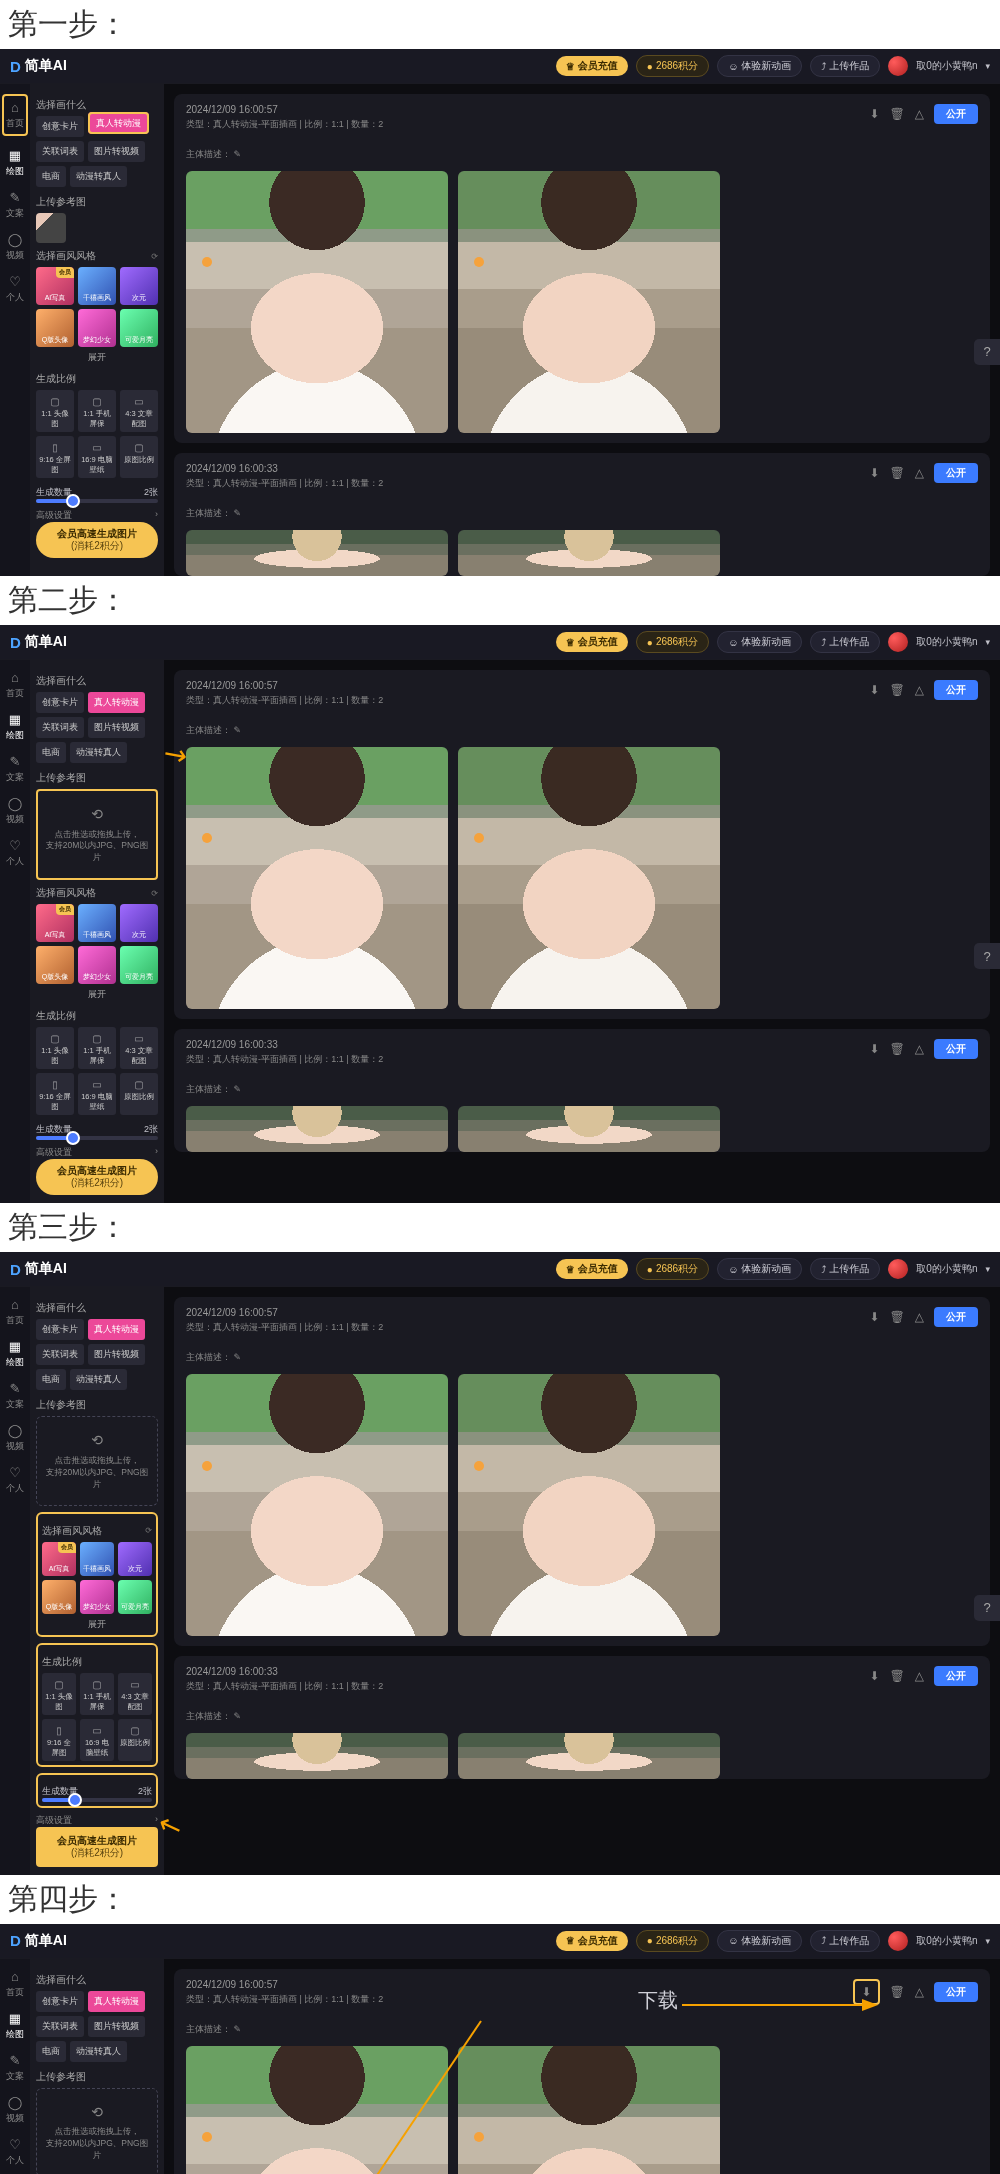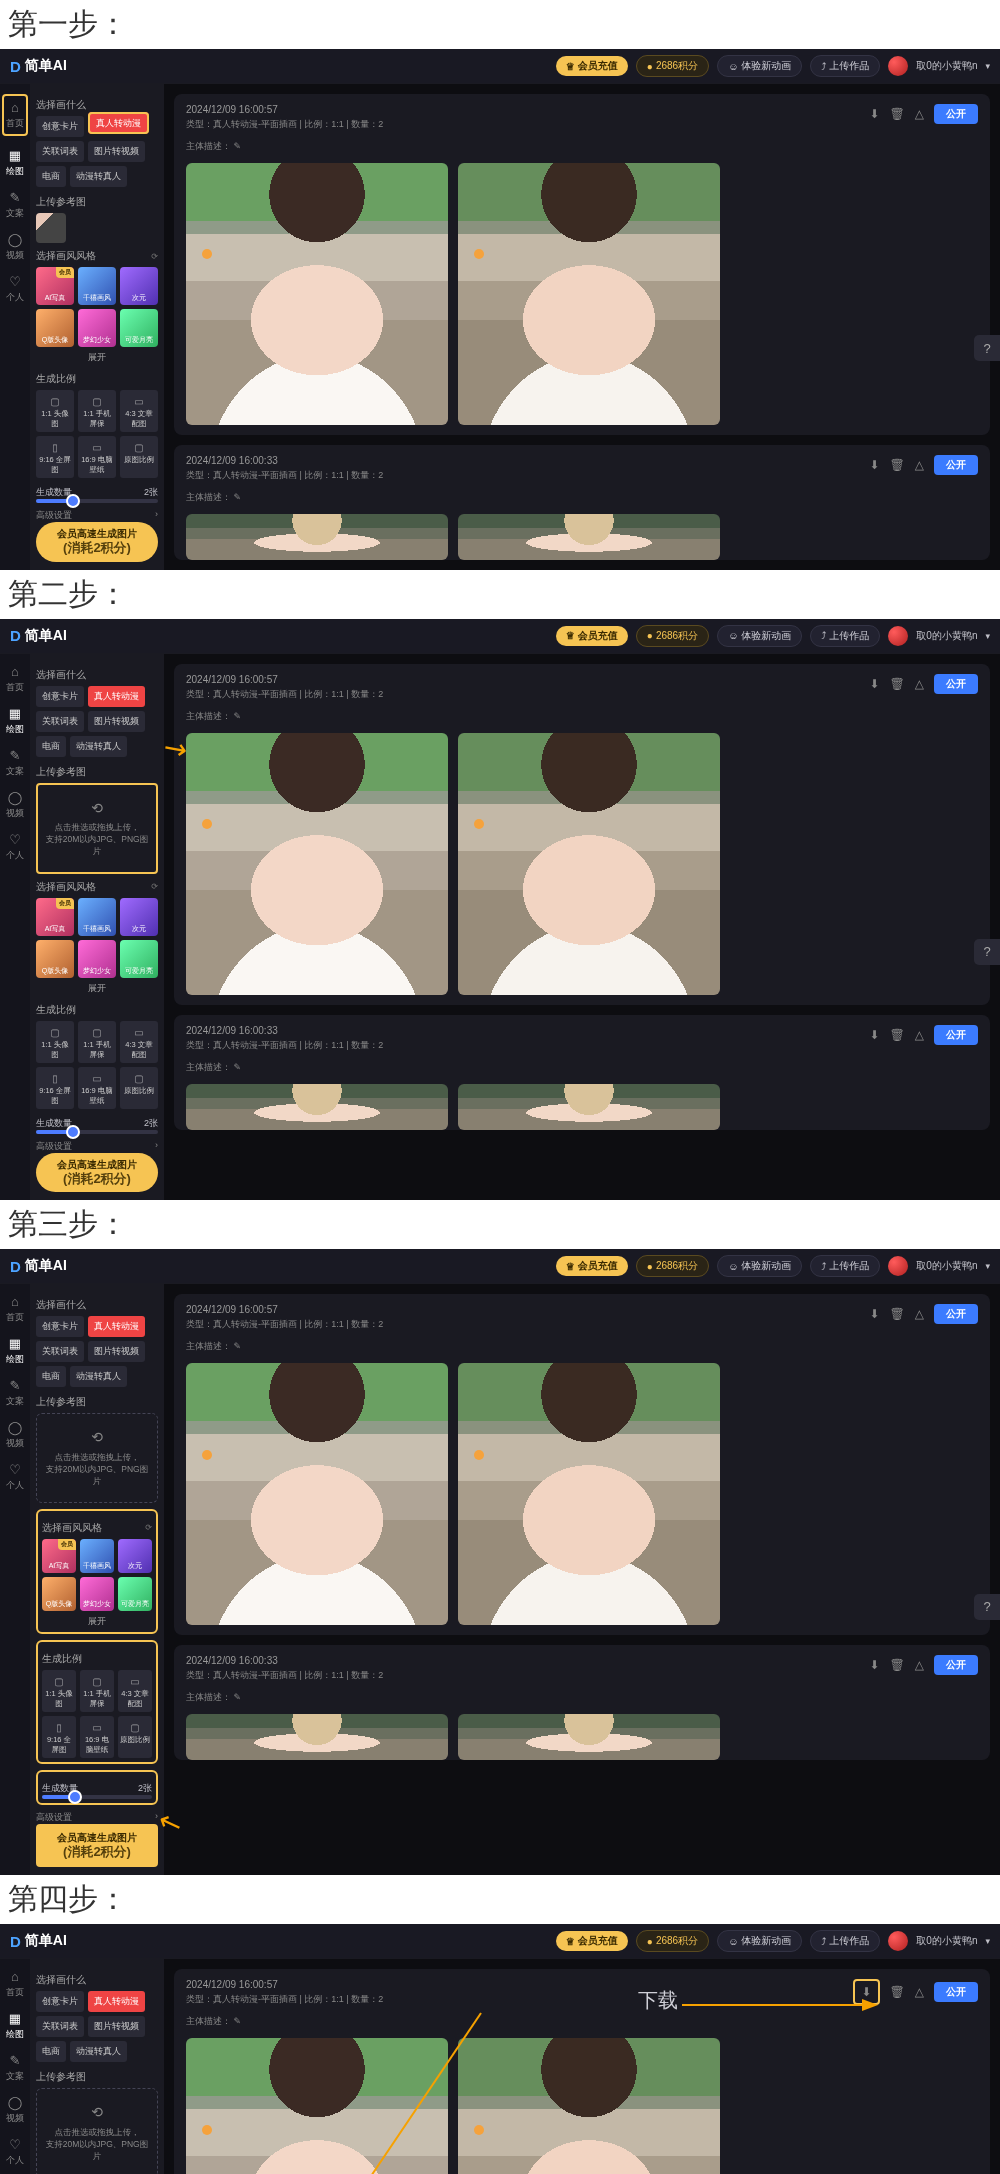--- a/index.html
+++ b/index.html
@@ -17,46 +17,46 @@
   .avatar { width: 20px; height: 20px; border-radius: 50%; background: radial-gradient(circle at 30% 30%, #ff5b5b, #b02020); flex-shrink: 0; }
   .body { display: flex; }
   .rail { width: 30px; background: #14141c; display: flex; flex-direction: column; align-items: center; padding-top: 10px; gap: 12px; font-size: 9px; color: #888; }
   .rail-item { display: flex; flex-direction: column; align-items: center; gap: 2px; cursor: pointer; }
   .rail-item .ico { font-size: 13px; }
   .rail-item.active { color: #fff; }
   .sidebar { width: 134px; background: #1a1a22; padding: 8px 6px; }
   .sec-title { font-size: 10px; color: #aaa; margin: 6px 0 4px; display: flex; align-items: center; gap: 4px; }
   .tabs { display: flex; flex-wrap: wrap; gap: 4px; }
   .tab { background: #2a2a36; color: #ccc; font-size: 9px; padding: 4px 6px; border-radius: 3px; white-space: nowrap; }
-  .tab.active { background: #ef4444; color: #fff; }
+  .tab.active { background: #ec4899; color: #fff; }
   .upload-box { border: 1px dashed #444455; border-radius: 6px; padding: 14px 6px; text-align: center; font-size: 8.5px; color: #888; margin: 4px 0 6px; line-height: 1.4; }
   .upload-box .uico { font-size: 14px; display: block; margin-bottom: 4px; }
   .thumb-small { width: 30px; height: 30px; border-radius: 4px; margin: 4px 0; background: linear-gradient(135deg,#e8c8b8 30%,#444 30%); }
   .styles { display: grid; grid-template-columns: repeat(3, 1fr); gap: 4px; margin-top: 4px; }
   .style-item { position: relative; aspect-ratio: 1; border-radius: 4px; overflow: hidden; display: flex; align-items: flex-end; justify-content: center; font-size: 7px; color: #fff; padding-bottom: 2px; }
   .badge-vip { position: absolute; top: 0; right: 0; background: #f6c453; color: #3a2a00; font-size: 6px; padding: 1px 3px; border-radius: 0 4px 0 4px; font-weight: 700; }
   .expand { text-align: center; font-size: 9px; color: #aaa; margin-top: 4px; }
   .section { margin-top: 8px; }
   .ratios { display: grid; grid-template-columns: repeat(3, 1fr); gap: 4px; margin-top: 4px; }
   .ratio { background: #2a2a36; border-radius: 3px; padding: 6px 2px 3px; text-align: center; font-size: 7.5px; color: #ccc; }
   .ratio .r-ico { display: block; margin: 0 auto 2px; opacity: 0.7; font-size: 10px; }
   .slider-row { display: flex; align-items: center; gap: 4px; margin-top: 6px; font-size: 9px; }
   .slider { flex: 1; height: 4px; background: #333344; border-radius: 999px; position: relative; }
   .slider::before { content: ""; position: absolute; left: 0; top: 0; bottom: 0; width: 30%; background: #4d7cff; border-radius: 999px; }
   .slider::after { content: ""; position: absolute; left: 30%; top: 50%; width: 10px; height: 10px; background: #4d7cff; border: 2px solid #fff; border-radius: 50%; transform: translate(-50%,-50%); }
   .adv { display: flex; justify-content: space-between; font-size: 9px; color: #888; margin-top: 6px; }
   .gen-btn { margin-top: 0; background: #f6c453; color: #3a2a00; border-radius: 999px; padding: 6px 4px; text-align: center; font-size: 10px; font-weight: 700; line-height: 1.2; }
-  .gen-btn .sub { font-size: 13px; font-weight: 700; display: block; opacity: 0.85; }
+  .gen-btn .sub { font-size: 10px; font-weight: 400; display: block; opacity: 0.85; }
   .main { flex: 1; padding: 10px 10px 0 10px; display: flex; flex-direction: column; gap: 10px; }
   .card { background: #1a1a22; border-radius: 8px; padding: 10px 12px; }
   .card-head { display: flex; align-items: flex-start; gap: 24px; position: relative; }
   .meta { flex: 1; min-width: 0; }
   .meta-line1 { font-size: 10px; color: #999; }
   .meta-line2 { font-size: 9px; color: #888; margin-top: 3px; }
-  .meta-line3 { font-size: 9px; color: #888; margin-top: 9px; }
+  .meta-line3 { font-size: 9px; color: #888; margin-top: 17px; }
   .actions { display: flex; align-items: center; gap: 10px; }
   .icon-btn { color: #888; font-size: 12px; cursor: pointer; }
   .pub { background: #3b7bff; color: #fff; font-size: 10px; padding: 3px 12px; border-radius: 4px; font-weight: 600; }
   .imgs { display: flex; gap: 10px; margin-top: 10px; }
   .gen-img { flex: 1; max-width: 262px; aspect-ratio: 1; border-radius: 6px; position: relative; overflow: hidden; }
   .girl-bg { position: absolute; inset: 0; background:
     radial-gradient(circle at 50% 12%, #3b2a24 0 18%, transparent 18%),
     radial-gradient(ellipse 60% 50% at 50% 60%, #f3d7c7 0 42%, transparent 42%),
     radial-gradient(ellipse 80% 90% at 50% 120%, #faf7f3 0 52%, transparent 52%),
     linear-gradient(180deg, #6aa062 0 22%, #8f9b88 22% 27%, #c8bfb0 27% 45%, #b0a597 45% 60%, #a29685 60%); }

